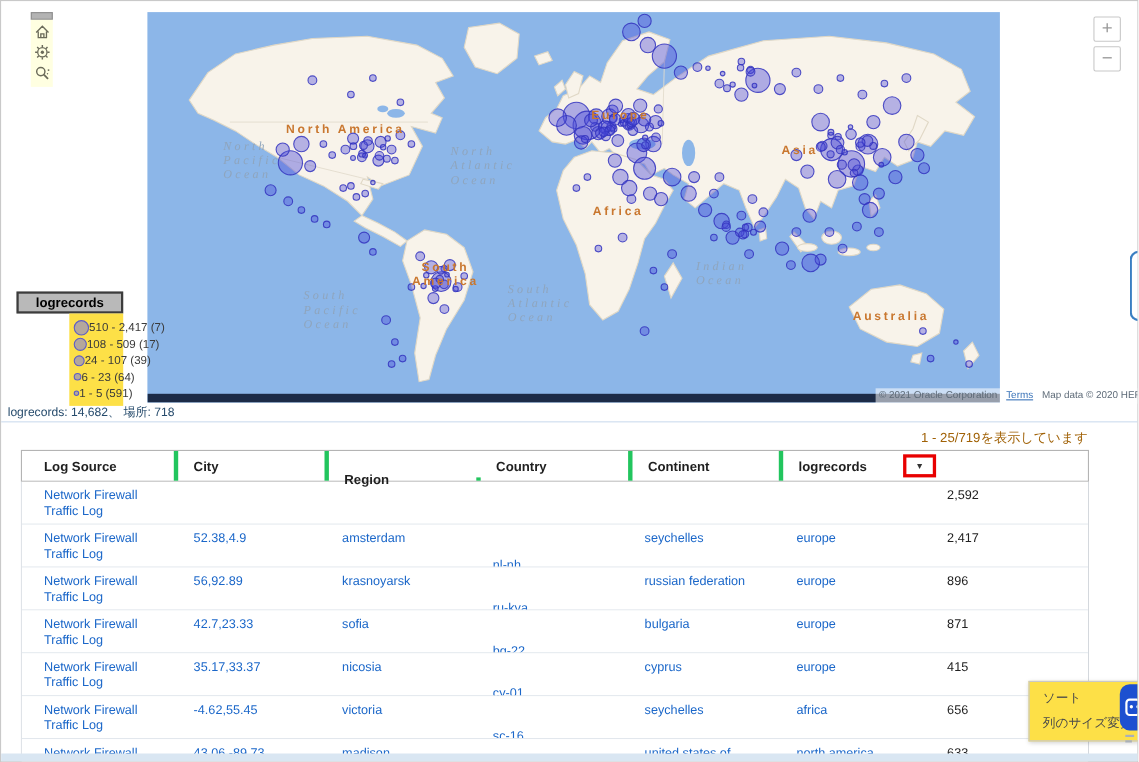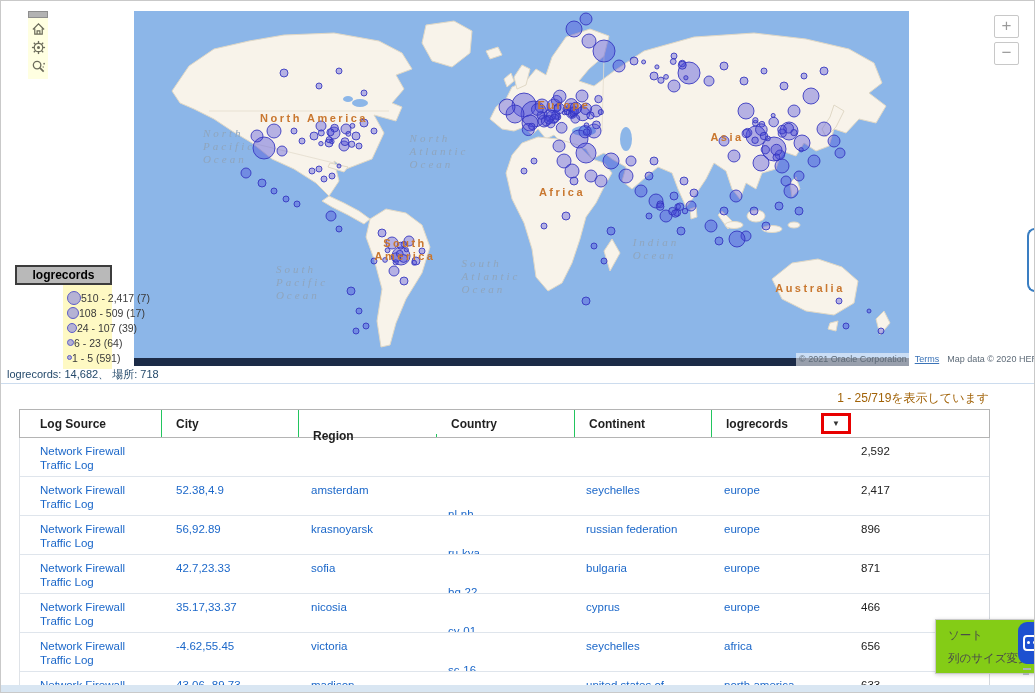--- a/index.html
+++ b/index.html
@@ -43,33 +43,33 @@
     position:absolute; left:993px; width:25px; height:23px; background:#fff;
     border:1px solid #c8c8c8; border-radius:2px; color:#9a9a9a;
     font-size:17px; line-height:20px; text-align:center; z-index:5;
   }
   
   #legend { position:absolute; left:14px; top:264px; width:97px; z-index:5; }
   #legend-header {
     background:#b9b9b9; border:2px solid #3c3c3c; height:20px;
     text-align:center; font-size:12px; font-weight:bold; color:#000; line-height:16px;
   }
-  #legend-items { background:#fef9c3; padding:5px 4px 4px 4px;margin-left:48px; }
+  #legend-items { background:#fde047; padding:5px 4px 4px 4px;margin-left:48px; }
   .lg-row { display:flex; align-items:center; height:15px; }
   .lg-dot-wrap { width:18px; display:flex; justify-content:center; align-items:center; }
   .lg-dot { border-radius:50%; background:rgba(120,120,225,0.55); border:1px solid #5d5dc8; }
   .lg-label { font-size:10.5px; color:#3a3a3a; white-space:nowrap; }
   #summary { position:absolute; left:6px; top:366px; font-size:11px; color:#254a6b; z-index:5; }
   #widget-divider { position:absolute; left:0; top:382px; width:1035px; height:1px; background:#ccdcee; }
   
   #pagination { position:absolute; left:0; top:389px; width:988px; text-align:right; font-size:12px; color:#a16207; }
   #table { position:absolute; left:18px; top:408px; width:971px; }
   #table-header { display:flex; border:1px solid #b4b4b4; height:29px; background:#fff; }
   .hcell {
-    border-right:1px solid #22c55e; display:flex; align-items:center;
+    border-right:4px solid #22c55e; display:flex; align-items:center;
     font-size:12px; font-weight:600; color:#1f1f1f; padding-left:14px;
   }
   .hcell:last-child { border-right:none; }
   .c0 { width:142px; padding-left:20px; }
   .c1 { width:135px; } .c2 { width:137px; } .c3 { width:138px;margin-top:24px; }
   .c4 { width:138px; } .c5 { width:137px; } .c6 { width:142px; }
   #hcell-logrecords { justify-content:space-between; padding-right:3px; }
   #sort-dd {
     width:30px; height:21px; border:3px solid #e80000; background:#fff;
     display:flex; align-items:center; justify-content:center;
@@ -77,21 +77,21 @@
   }
   #table-body { border-left:1px solid #dfe3e8; border-right:1px solid #d4d8dd; }
   .trow { display:flex; height:39px; border-bottom:1px solid #dfe5ec; background:#fff; }
   .tcell { padding:6px 4px 0 14px; font-size:11.5px; line-height:14px; overflow:hidden; }
   .tcell.c0 { padding-left:20px; }
   .cell-link { color:#1b67c9; cursor:pointer; }
   .cell-num { color:#222; }
   
   #context-menu {
     position:absolute; left:934px; top:618px; width:101px; height:55px;
-    background:#84cc16; border:1px solid #c9c9c9; box-shadow:0 1px 4px rgba(0,0,0,0.18);
+    background:#fde047; border:1px solid #c9c9c9; box-shadow:0 1px 4px rgba(0,0,0,0.18);
     z-index:8; padding-top:4px;
   }
   .cm-item { height:23px; line-height:23px; padding-left:12px; font-size:11.5px; color:#4a4a4a; cursor:pointer; white-space:nowrap; overflow:hidden; }
   #assistant-btn {
     position:absolute; left:1017px; top:621px; width:28px; height:42px;
     background:#1d50d0; border-radius:9px 0 0 9px; z-index:9;
     display:flex; align-items:center; padding-left:5px;
   }
   #assistant-btn .bot { width:14px; height:16px; border:2px solid #fff; border-radius:4px; position:relative; background:transparent; }
   #assistant-btn .bot::before { content:""; position:absolute; left:2px; top:4px; width:3px; height:3px; background:#fff; border-radius:50%; }
@@ -536,21 +536,21 @@
           <div class="tcell c5"><span class="cell-link">europe</span></div>
           <div class="tcell c6"><span class="cell-num">871</span></div>
         </div>
         <div class="trow">
           <div class="tcell c0"><span class="cell-link">Network Firewall Traffic Log</span></div>
           <div class="tcell c1"><span class="cell-link">35.17,33.37</span></div>
           <div class="tcell c2"><span class="cell-link">nicosia</span></div>
           <div class="tcell c3"><span class="cell-link">cy-01</span></div>
           <div class="tcell c4"><span class="cell-link">cyprus</span></div>
           <div class="tcell c5"><span class="cell-link">europe</span></div>
-          <div class="tcell c6"><span class="cell-num">466</span></div>
+          <div class="tcell c6"><span class="cell-num">415</span></div>
         </div>
         <div class="trow">
           <div class="tcell c0"><span class="cell-link">Network Firewall Traffic Log</span></div>
           <div class="tcell c1"><span class="cell-link">-4.62,55.45</span></div>
           <div class="tcell c2"><span class="cell-link">victoria</span></div>
           <div class="tcell c3"><span class="cell-link">sc-16</span></div>
           <div class="tcell c4"><span class="cell-link">seychelles</span></div>
           <div class="tcell c5"><span class="cell-link">africa</span></div>
           <div class="tcell c6"><span class="cell-num">656</span></div>
         </div>

